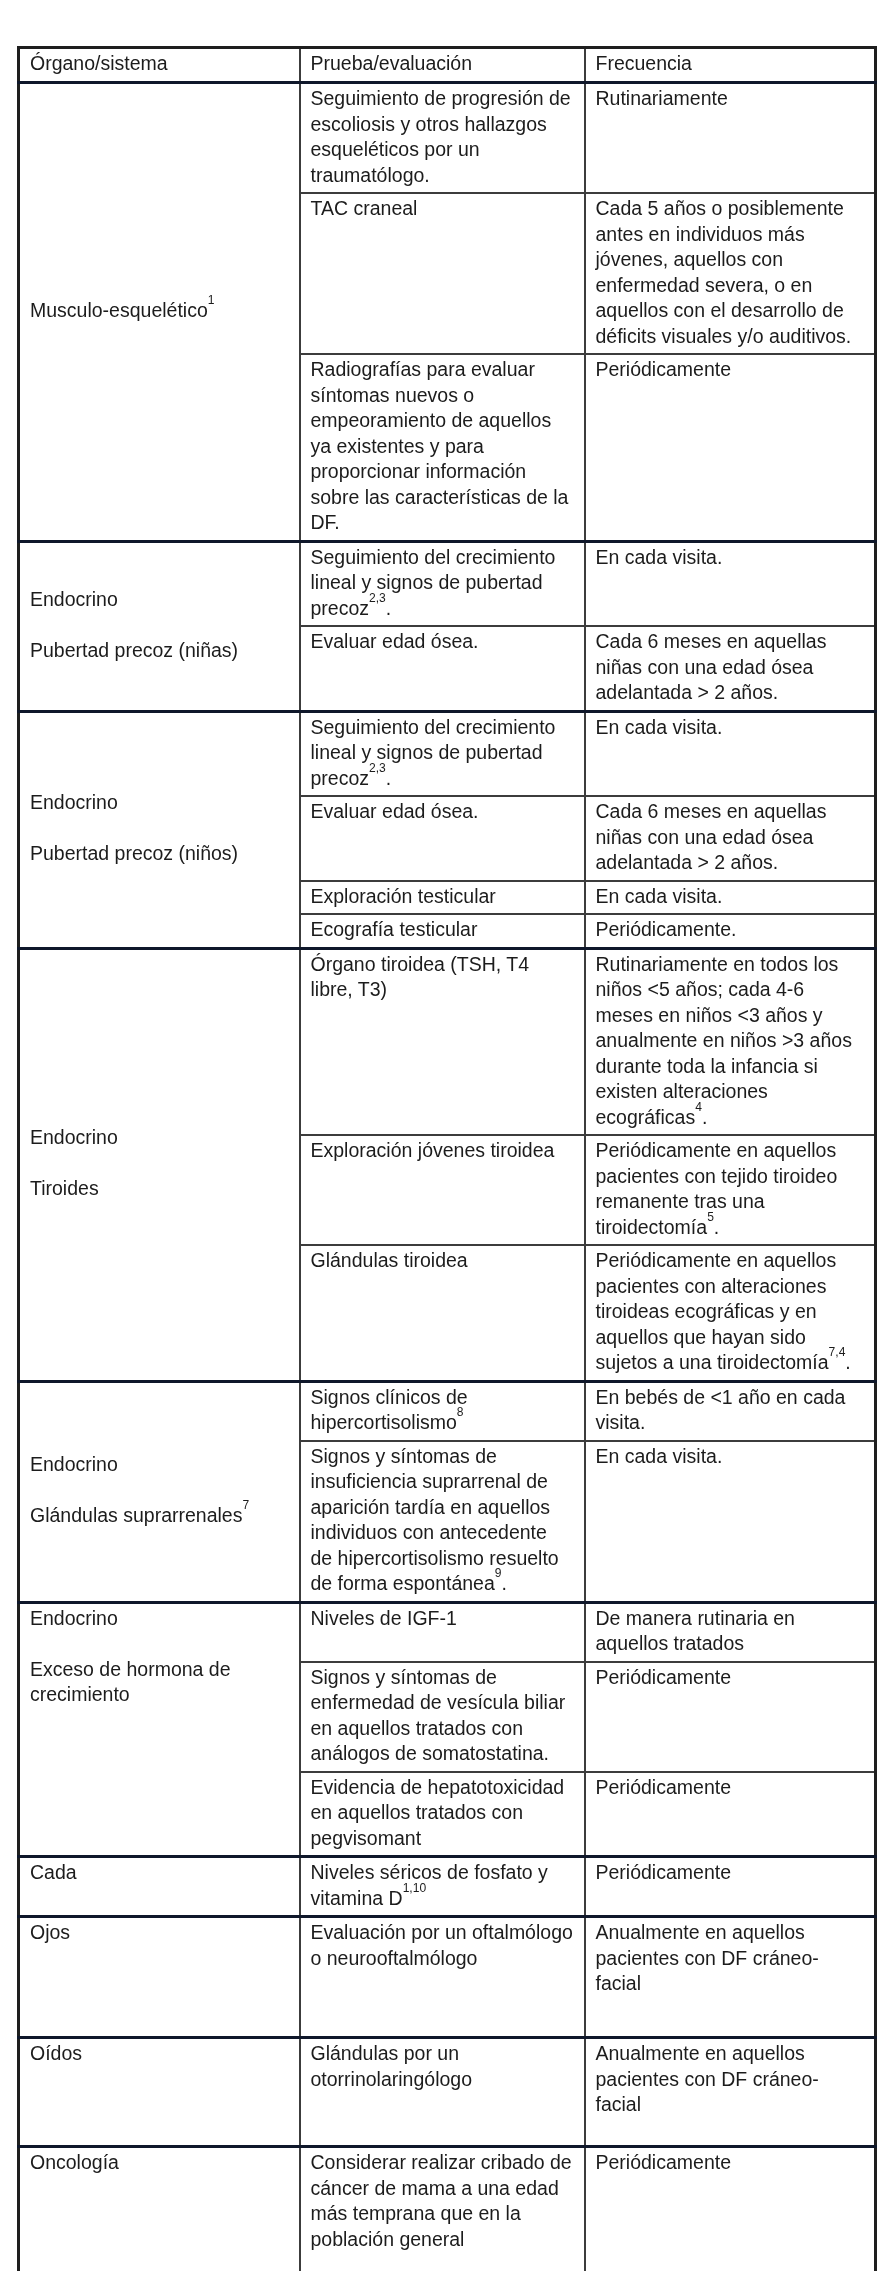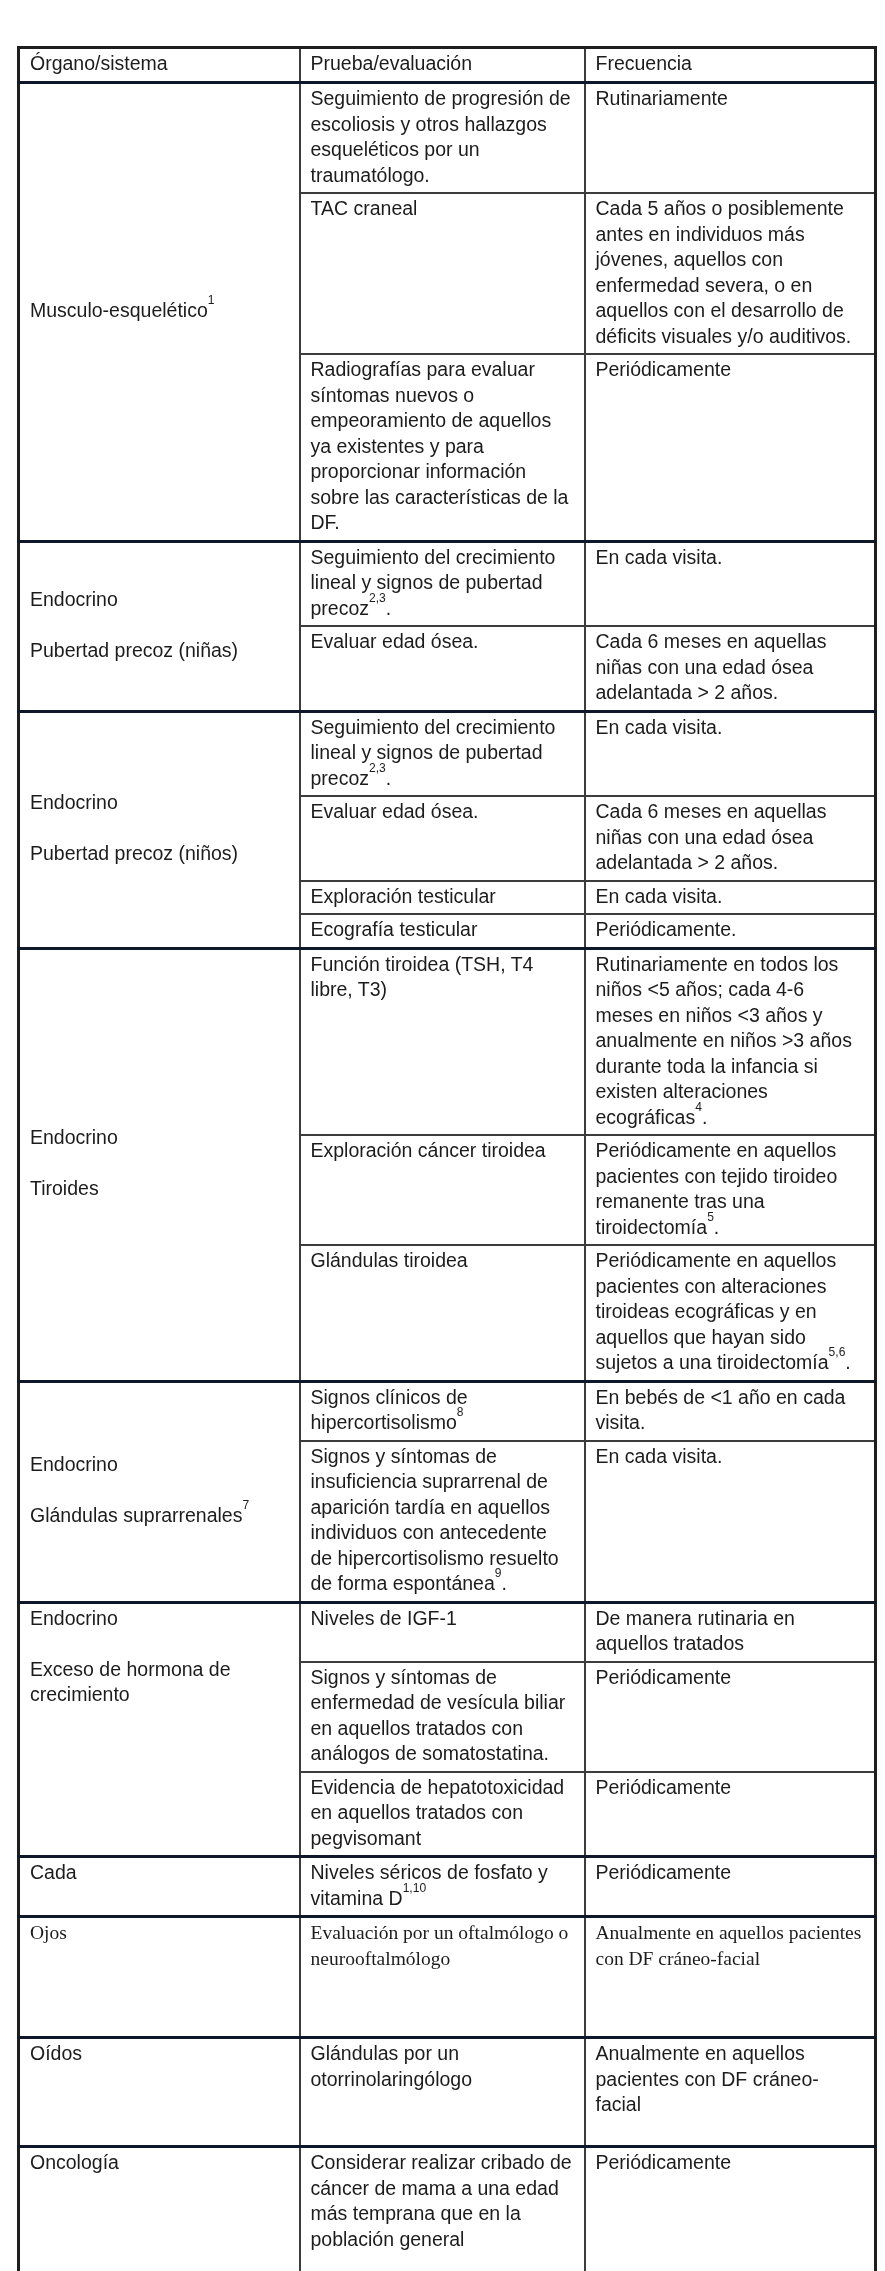--- a/index.html
+++ b/index.html
@@ -50,21 +50,21 @@
   td.organ.v-top {
     vertical-align: top;
   }
   sup {
     font-size: 0.62em;
     line-height: 0;
     position: relative;
     top: -0.45em;
   }
   
-  tbody tr:nth-child(19) td { height: 112px; font-family: Liberation Serif, serif; }
+  tbody tr:nth-child(19) td { height: 112px; }
   tbody tr:nth-child(20) td { height: 100px; }
   tbody tr:nth-child(21) td { height: 124px; }
 </style>
 </head>
 <body>
 
 <div class="page">
   <table class="monitoring">
     <colgroup>
       <col class="c1">
@@ -120,30 +120,30 @@
           <td>En cada visita.</td>
         </tr>
         <tr>
           <td>Ecografía testicular</td>
           <td>Periódicamente.</td>
         </tr>
         <tr class="group-start">
           <td rowspan="3" class="organ">Endocrino
 
 Tiroides</td>
-          <td>Función tiroidea (TSH, T4 libre, T3)</td>
+          <td>Órgano tiroidea (TSH, T4 libre, T3)</td>
           <td>Rutinariamente en todos los niños &lt;5 años; cada 4-6 meses en niños &lt;3 años y anualmente en niños &gt;3 años durante toda la infancia si existen alteraciones ecográficas<sup>4</sup>.</td>
         </tr>
         <tr>
-          <td>Exploración cáncer tiroidea</td>
+          <td>Exploración jóvenes tiroidea</td>
           <td>Periódicamente en aquellos pacientes con tejido tiroideo remanente tras una tiroidectomía<sup>5</sup>.</td>
         </tr>
         <tr>
           <td>Glándulas tiroidea</td>
-          <td>Periódicamente en aquellos pacientes con alteraciones tiroideas ecográficas y en aquellos que hayan sido sujetos a una tiroidectomía<sup>5,6</sup>.</td>
+          <td>Periódicamente en aquellos pacientes con alteraciones tiroideas ecográficas y en aquellos que hayan sido sujetos a una tiroidectomía<sup>7,4</sup>.</td>
         </tr>
         <tr class="group-start">
           <td rowspan="2" class="organ">Endocrino
 
 Glándulas suprarrenales<sup>7</sup></td>
           <td>Signos clínicos de hipercortisolismo<sup>8</sup></td>
           <td>En bebés de &lt;1 año en cada visita.</td>
         </tr>
         <tr>
           <td>Signos y síntomas de insuficiencia suprarrenal de aparición tardía en aquellos individuos con antecedente de hipercortisolismo resuelto de forma espontánea<sup>9</sup>.</td>

